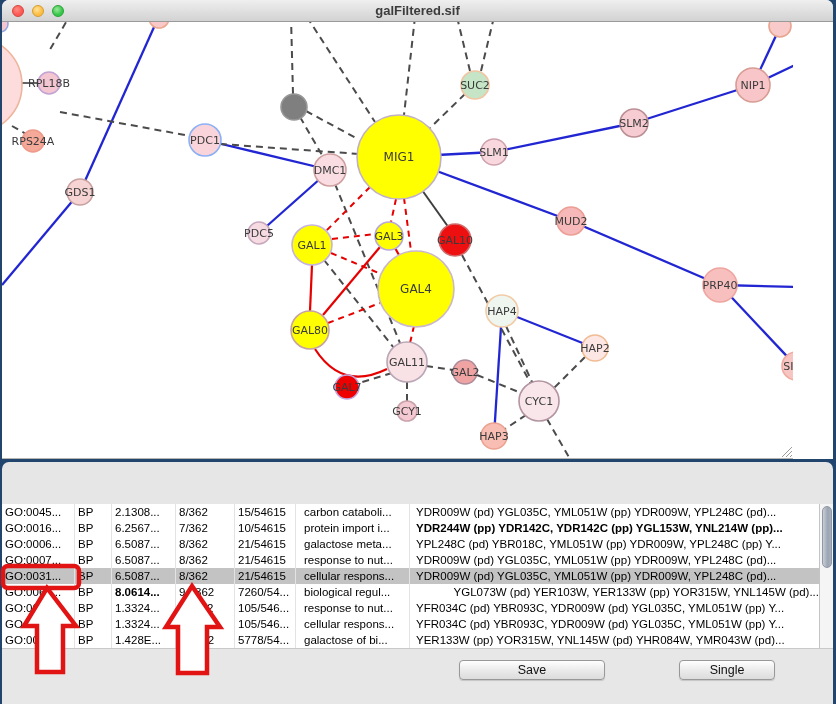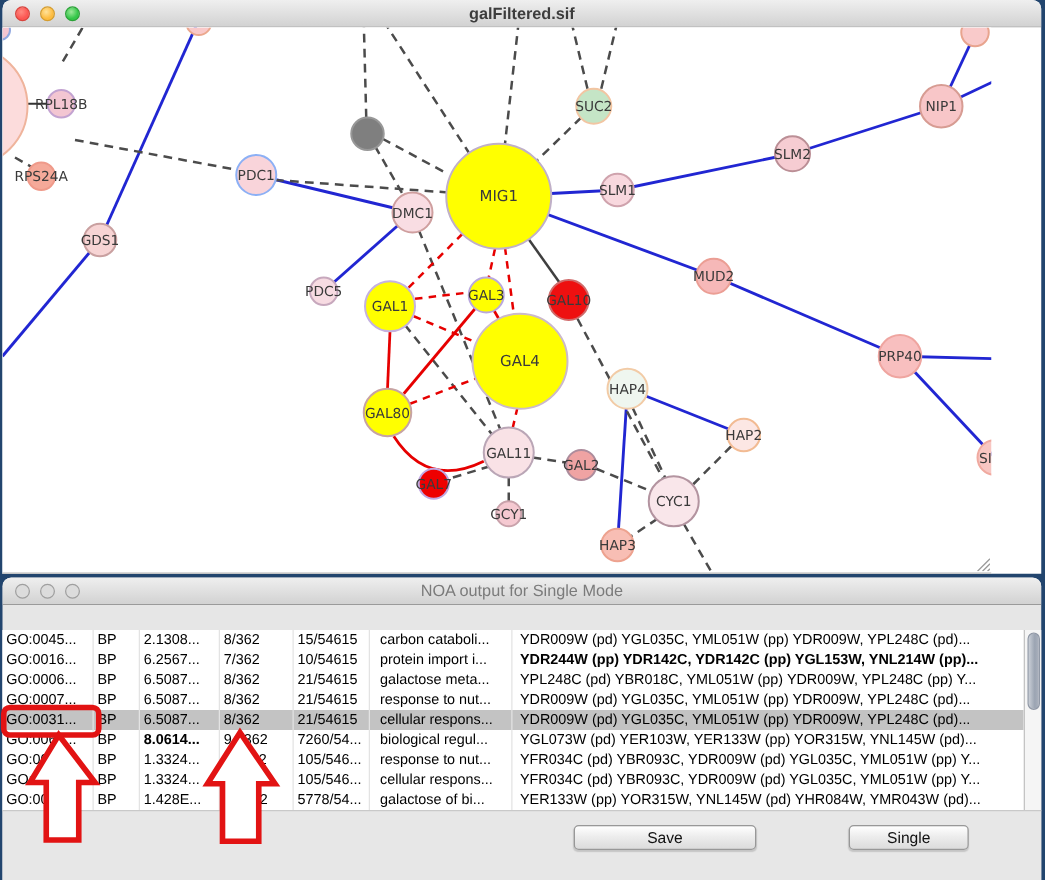--- a/index.html
+++ b/index.html
@@ -211,26 +211,20 @@
       <g stroke="#9a9a9a" stroke-width="1">
         <line x1="2" y1="12" x2="12" y2="2"></line>
           <line x1="6" y1="12" x2="12" y2="6"></line>
           <line x1="10" y1="12" x2="12" y2="10"></line>
       </g>
     </svg>
   </div>
 </div>
 
 <div class="window" id="noa-window">
-  <div class="titlebar inactive">
-    <span class="tl tl1 off"></span>
-    <span class="tl tl2 off"></span>
-    <span class="tl tl3 off"></span>
-    <div class="title">NOA output for Single Mode</div>
-  </div>
   <div id="noa-body">
       <div class="trow">
         <div class="tcell c-go" style="width: 73px;">GO:0045...</div>
         <div class="tcell c-type" style="width: 37px;">BP</div>
         <div class="tcell c-p" style="width: 64px;">2.1308...</div>
         <div class="tcell c-test" style="width: 59px;">8/362</div>
         <div class="tcell c-ref" style="width: 61px;">15/54615</div>
         <div class="tcell c-desc" style="width: 114px;">carbon cataboli...</div>
         <div class="tcell c-assoc" style="width: 409px;">YDR009W (pd) YGL035C, YML051W (pp) YDR009W, YPL248C (pd)...</div>
       </div>
@@ -270,21 +264,21 @@
         <div class="tcell c-desc" style="width: 114px;">cellular respons...</div>
         <div class="tcell c-assoc" style="width: 409px;">YDR009W (pd) YGL035C, YML051W (pp) YDR009W, YPL248C (pd)...</div>
       </div>
       <div class="trow">
         <div class="tcell c-go" style="width: 73px;">GO:0065...</div>
         <div class="tcell c-type" style="width: 37px;">BP</div>
         <div class="tcell c-p" style="width: 64px; font-weight: bold;">8.0614...</div>
         <div class="tcell c-test" style="width: 59px;">94/362</div>
         <div class="tcell c-ref" style="width: 61px;">7260/54...</div>
         <div class="tcell c-desc" style="width: 114px;">biological regul...</div>
-        <div class="tcell c-assoc" style="width: 409px;">YGL073W (pd) YER103W, YER133W (pp) YOR315W, YNL145W (pd)...</div>
+        <div class="tcell c-assoc" style="width: 409px; text-align: right;">YGL073W (pd) YER103W, YER133W (pp) YOR315W, YNL145W (pd)...</div>
       </div>
       <div class="trow">
         <div class="tcell c-go" style="width: 73px;">GO:0031...</div>
         <div class="tcell c-type" style="width: 37px;">BP</div>
         <div class="tcell c-p" style="width: 64px;">1.3324...</div>
         <div class="tcell c-test" style="width: 59px;">11/362</div>
         <div class="tcell c-ref" style="width: 61px;">105/546...</div>
         <div class="tcell c-desc" style="width: 114px;">response to nut...</div>
         <div class="tcell c-assoc" style="width: 409px;">YFR034C (pd) YBR093C, YDR009W (pd) YGL035C, YML051W (pp) Y...</div>
       </div>

